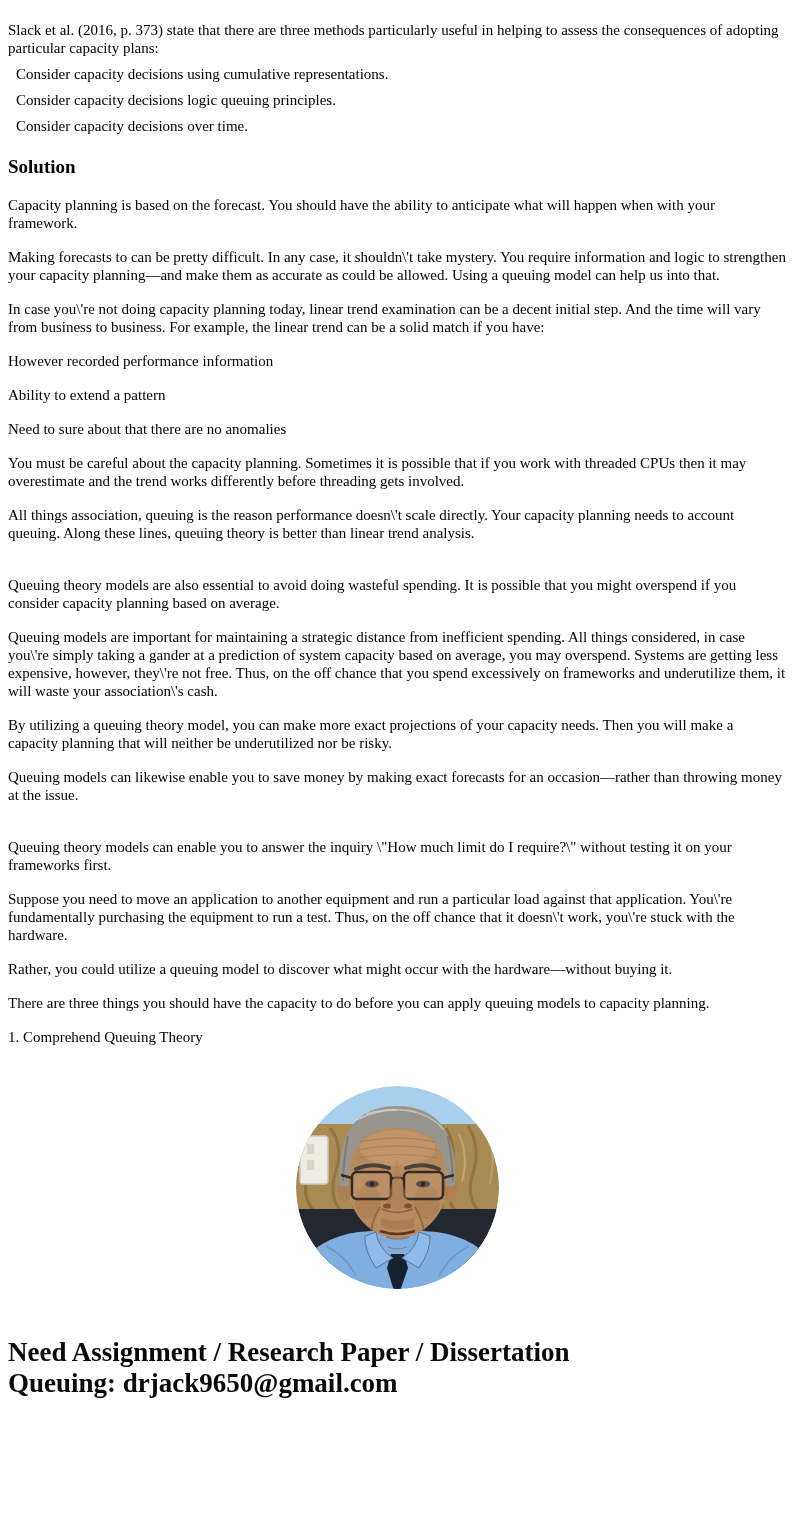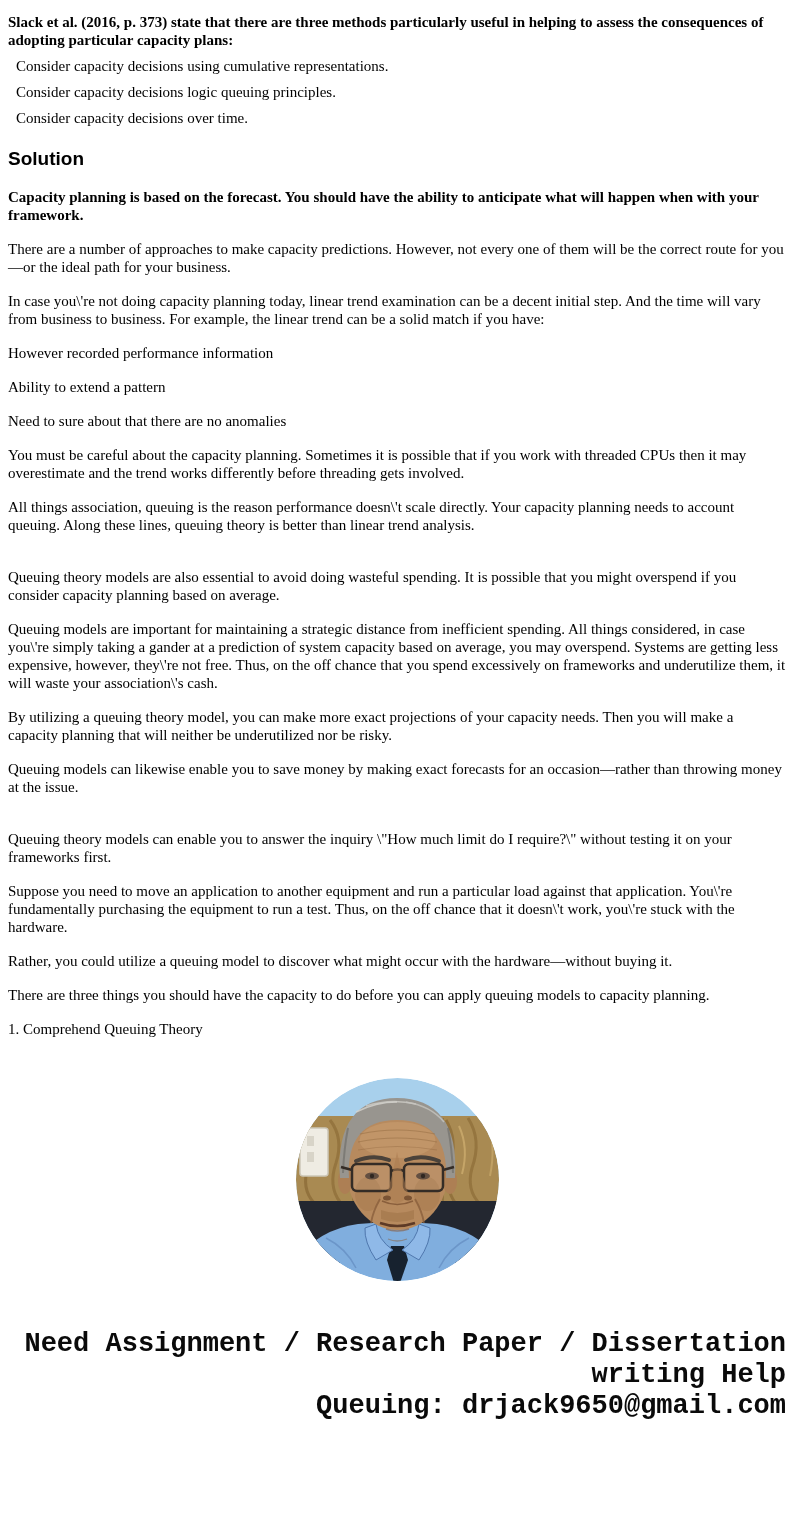--- a/index.html
+++ b/index.html
@@ -6,47 +6,47 @@
   body {
     width: 794px;
     min-height: 1523px;
     color: #000000;
     font-family: "Liberation Serif", serif;
     font-size: 15px;
     line-height: 18px;
   }
   .doc { padding: 9px 8px 25px 8px; }
   .doc p { margin: 16px 0 0 0; }
-  .doc p.first { margin-top: 4px; font-weight: bold; }
+  .doc p.first { margin-top: 12px; }
   .doc .qline { margin: 8px; }
   .doc p.gap2 { margin-top: 34px; }
   h2.solution-heading {
-    font-family: Liberation Sans, sans-serif;
+    font-family: Liberation Serif, serif;
     font-size: 19px;
     line-height: 22px;
     font-weight: bold;
     margin: 21px 0 18px 0;
   }
   .avatar-wrap {
     margin-top: 40px;
     display: flex;
     justify-content: center;
   }
   .avatar {
     width: 203px;
     height: 203px;
     border-radius: 50%;
     overflow: hidden;
     flex: 0 0 auto;
   }
   .avatar svg { display: block; width: 203px; height: 203px; }
   .footer {
     margin-top: 48px;
-    text-align: right;
-    font-family: Liberation Mono, monospace;
+    text-align: left;
+    font-family: Liberation Serif, serif;
     font-weight: bold;
     font-size: 27px;
     line-height: 31px;
     color: #0a0a0a;
   }
 </style>
 </head>
 <body>
 
 <main class="doc">
@@ -55,21 +55,21 @@
     <p class="first">Slack et al. (2016, p. 373) state that there are three methods particularly useful in helping to assess the consequences of adopting particular capacity plans:</p>
     <div class="qline">Consider capacity decisions using cumulative representations.</div>
     <div class="qline">Consider capacity decisions logic queuing principles.</div>
     <div class="qline">Consider capacity decisions over time.</div>
   </section>
 
   <h2 class="solution-heading">Solution</h2>
 
   <section>
     <p class="first">Capacity planning is based on the forecast. You should have the ability to anticipate what will happen when with your framework.</p>
-    <p>There are a number of approaches to make capacity predictions. However, not every one of them will be the correct route for you—or the ideal path for your business.</p>
+    <p>Making forecasts to can be pretty difficult. In any case, it shouldn\'t take mystery. You require information and logic to strengthen your capacity planning—and make them as accurate as could be allowed. Using a queuing model can help us into that.</p>
     <p>In case you\'re not doing capacity planning today, linear trend examination can be a decent initial step. And the time will vary from business to business. For example, the linear trend can be a solid match if you have:</p>
     <p>However recorded performance information</p>
     <p>Ability to extend a pattern</p>
     <p>Need to sure about that there are no anomalies</p>
     <p>You must be careful about the capacity planning. Sometimes it is possible that if you work with threaded CPUs then it may overestimate and the trend works differently before threading gets involved.</p>
     <p>All things association, queuing is the reason performance doesn\'t scale directly. Your capacity planning needs to account queuing. Along these lines, queuing theory is better than linear trend analysis.</p>
     <p class="gap2">Queuing theory models are also essential to avoid doing wasteful spending. It is possible that you might overspend if you consider capacity planning based on average.</p>
     <p>Queuing models are important for maintaining a strategic distance from inefficient spending. All things considered, in case you\'re simply taking a gander at a prediction of system capacity based on average, you may overspend. Systems are getting less expensive, however, they\'re not free. Thus, on the off chance that you spend excessively on frameworks and underutilize them, it will waste your association\'s cash.</p>
     <p>By utilizing a queuing theory model, you can make more exact projections of your capacity needs. Then you will make a capacity planning that will neither be underutilized nor be risky.</p>
     <p>Queuing models can likewise enable you to save money by making exact forecasts for an occasion—rather than throwing money at the issue.</p>
@@ -168,17 +168,16 @@
           <path d="M 84,145 Q 101,151 119,145" stroke="#5d3a26" stroke-width="2.5" fill="none"></path>
           <path d="M 90,151 Q 101,155 113,151" stroke="#8a5a3a" stroke-width="1.5" fill="none" opacity="0.6"></path>
           <path d="M 92,161 Q 101,165 111,161" stroke="#8a5f3c" stroke-width="1.3" fill="none" opacity="0.5"></path>
         </g>
       </svg>
     </div>
   </div>
 
   <footer class="footer">
     <div>Need Assignment / Research Paper / Dissertation</div>
-    <div>writing Help</div>
     <div>Queuing: drjack9650@gmail.com</div>
   </footer>
 
 </main>
 
 </body></html>

